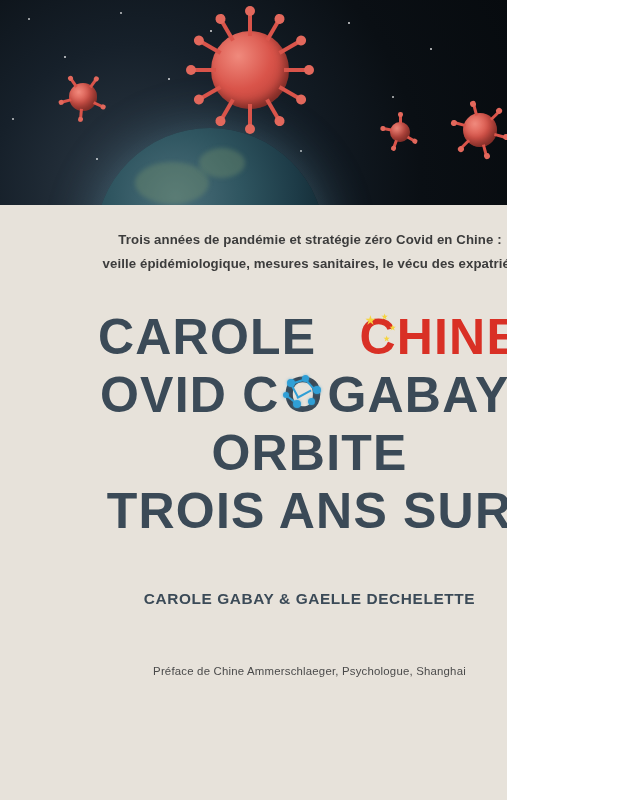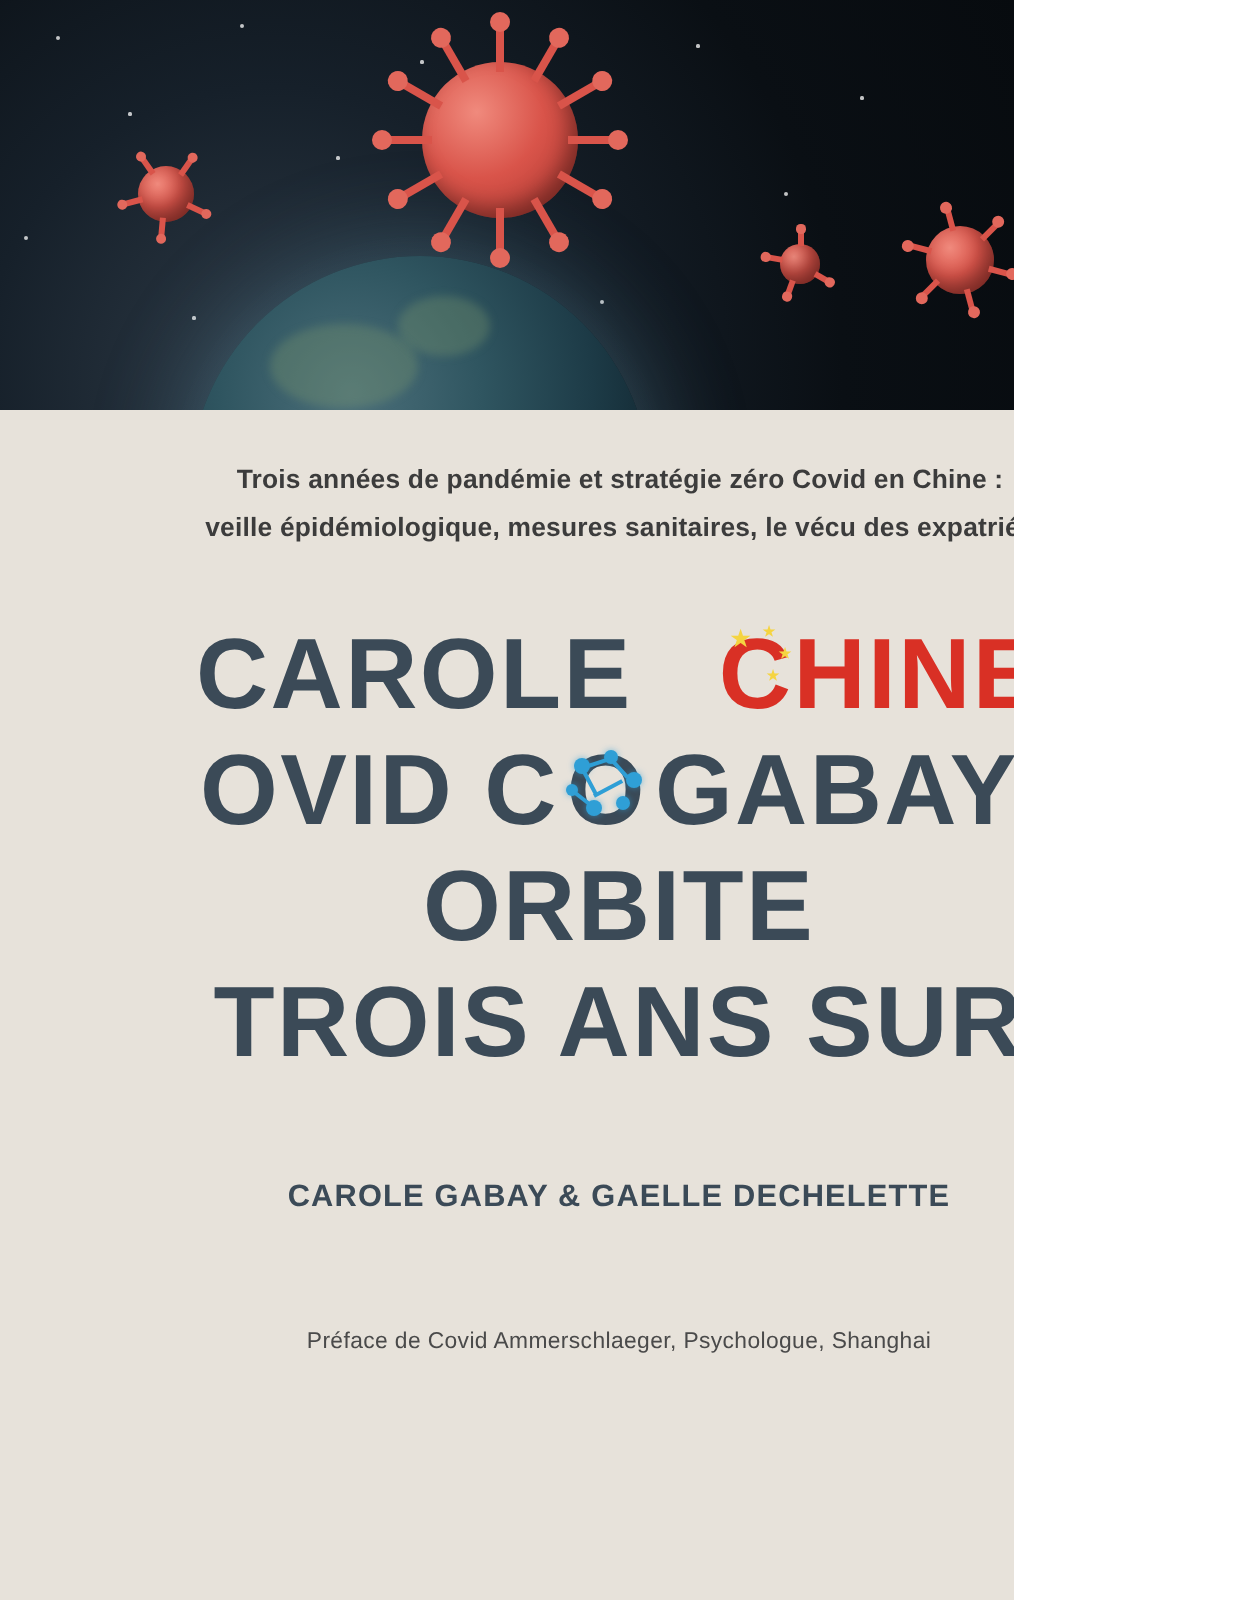--- a/index.html
+++ b/index.html
@@ -424,15 +424,15 @@
     </div>
 
     <div class="title-line">ORBITE</div>
     <div class="title-line">TROIS ANS SUR</div>
   </div>
 
   <div class="authors">
     <div>CAROLE GABAY &amp; GAELLE DECHELETTE</div>
   </div>
 
-  <div class="preface">Préface de Covid Ammerschlaeger, Psychologue, Shanghai</div>
+  <div class="preface">Préface de Chine Ammerschlaeger, Psychologue, Shanghai</div>
 
 </div>
 
 </body></html>

